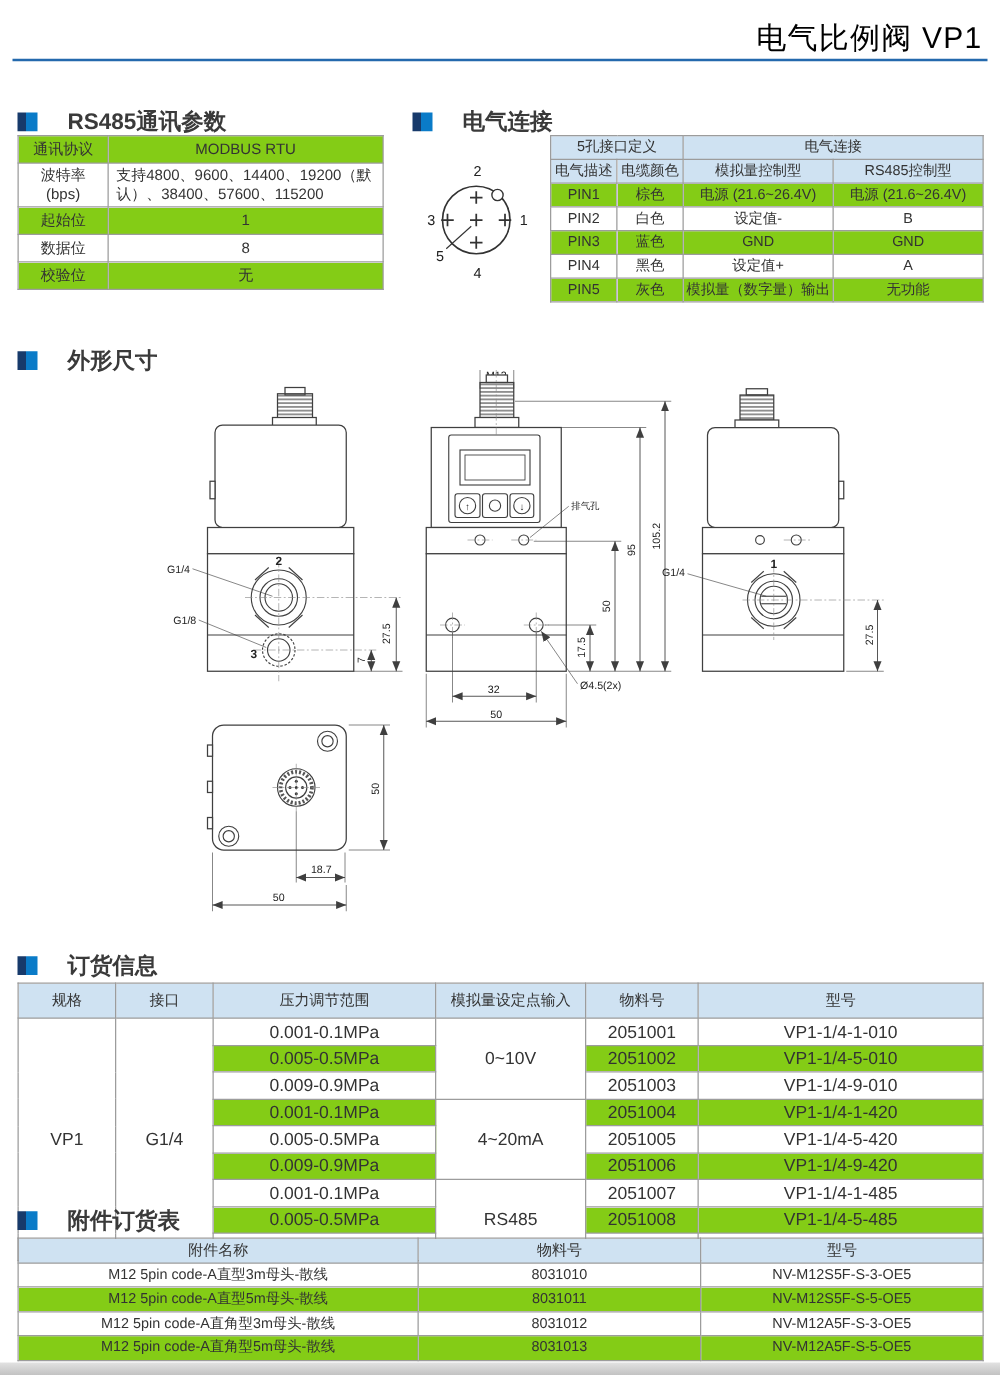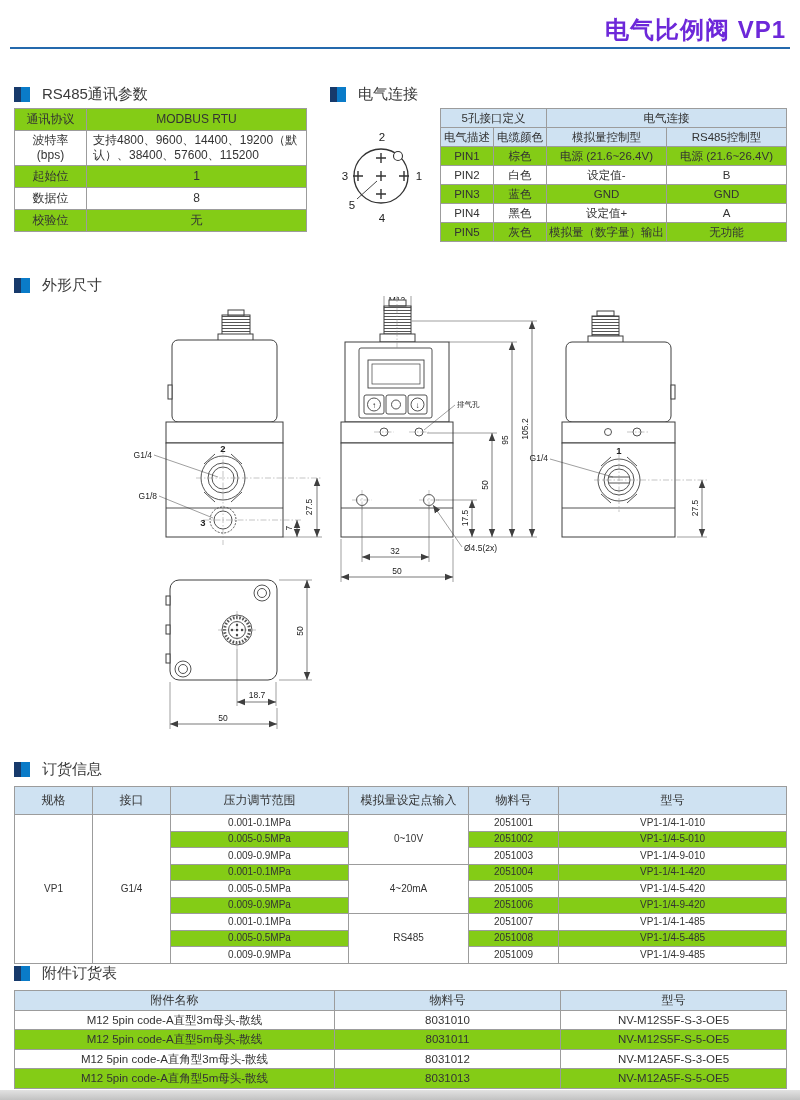--- a/index.html
+++ b/index.html
@@ -1,36 +1,36 @@
 <!DOCTYPE html>
 <html><head>
 <meta charset="utf-8">
 <style>
   html,body{margin:0;padding:0;background:#f2f2f2;}
   .page{position:relative;width:800px;height:1100px;background:#fff;margin:0 auto;
         font-family:"Liberation Sans",sans-serif;color:#333;overflow:hidden;
         box-shadow:0 0 4px rgba(0,0,0,.25);}
-  .title{position:absolute;top:14px;right:14px;font-size:24px;font-weight:bold;color:#6d28d9;letter-spacing:1px;}
+  .title{position:absolute;top:14px;right:14px;font-size:24px;font-weight:normal;color:#000000;letter-spacing:1px;}
   .rule{position:absolute;top:47px;left:10px;width:780px;height:2px;background:#2469ad;}
-  .sec{position:absolute;display:flex;align-items:center;gap:12px;font-size:15px;font-weight:normal;color:#3a3a3a;}
+  .sec{position:absolute;display:flex;align-items:center;gap:24px;font-size:18px;font-weight:bold;color:#3a3a3a;}
   .marker{width:16px;height:15px;background:linear-gradient(to right,#173a6b 0 44%,#0a7bc8 44% 100%);}
   table{border-collapse:collapse;table-layout:fixed;}
   td,th{border:1px solid #9c9c9c;text-align:center;font-weight:normal;
         font-size:12px;color:#333;padding:2px 3px;line-height:1.25;overflow:hidden;}
   .hdr{background:#cfe2f2;}
   .gray{background:#84cc16;}
   .wcell{background:#fff;}
   .t-rs485{position:absolute;left:14px;top:108px;width:292px;}
   .t-rs485 td{height:17px;}
   .t-rs485 td.baud-val{text-align:left;padding-left:6px;}
   .t-elec{position:absolute;left:440px;top:108px;width:346px;border-radius:32px;}
   .t-elec td,.t-elec th{font-size:11.5px;height:15px;padding:1.5px 1px;}
   .t-order{position:absolute;left:14px;top:786px;width:772px;}
   .t-order th{height:19px;padding:4px;}
-  .t-order td{font-size:10px;height:12px;padding:1.5px 2px;}
+  .t-order td{font-size:14px;height:12px;padding:1.5px 2px;}
   .t-acc{position:absolute;left:14px;top:990px;width:772px;}
   .t-acc th{height:14px;}
   .t-acc td{font-size:11.5px;height:12px;padding:2px;}
   .conn-svg{position:absolute;left:336px;top:122px;}
   .draw-svg{position:absolute;left:0px;top:293px;}
   svg text{font-family:"Liberation Sans",sans-serif;fill:#222;}
   .ol{fill:#fff;stroke:#3f3f3f;stroke-width:1;}
   .ol2{fill:none;stroke:#3f3f3f;stroke-width:0.9;}
   .thr{fill:url(#thrp);stroke:#3f3f3f;stroke-width:1;}
   .cl{stroke:#888;stroke-width:0.5;stroke-dasharray:6 2 1.5 2;fill:none;}

